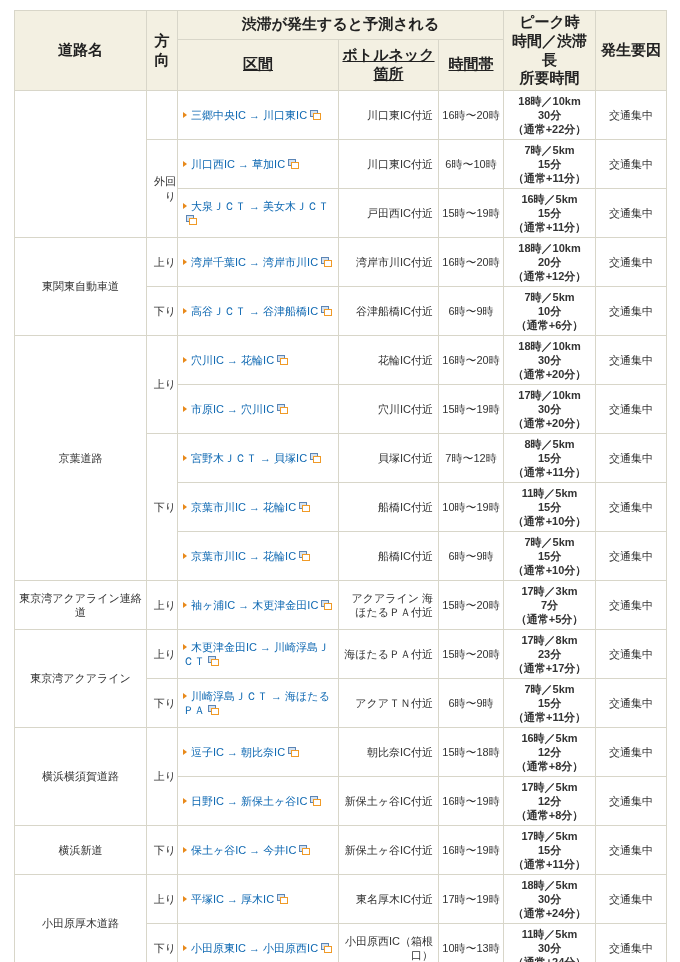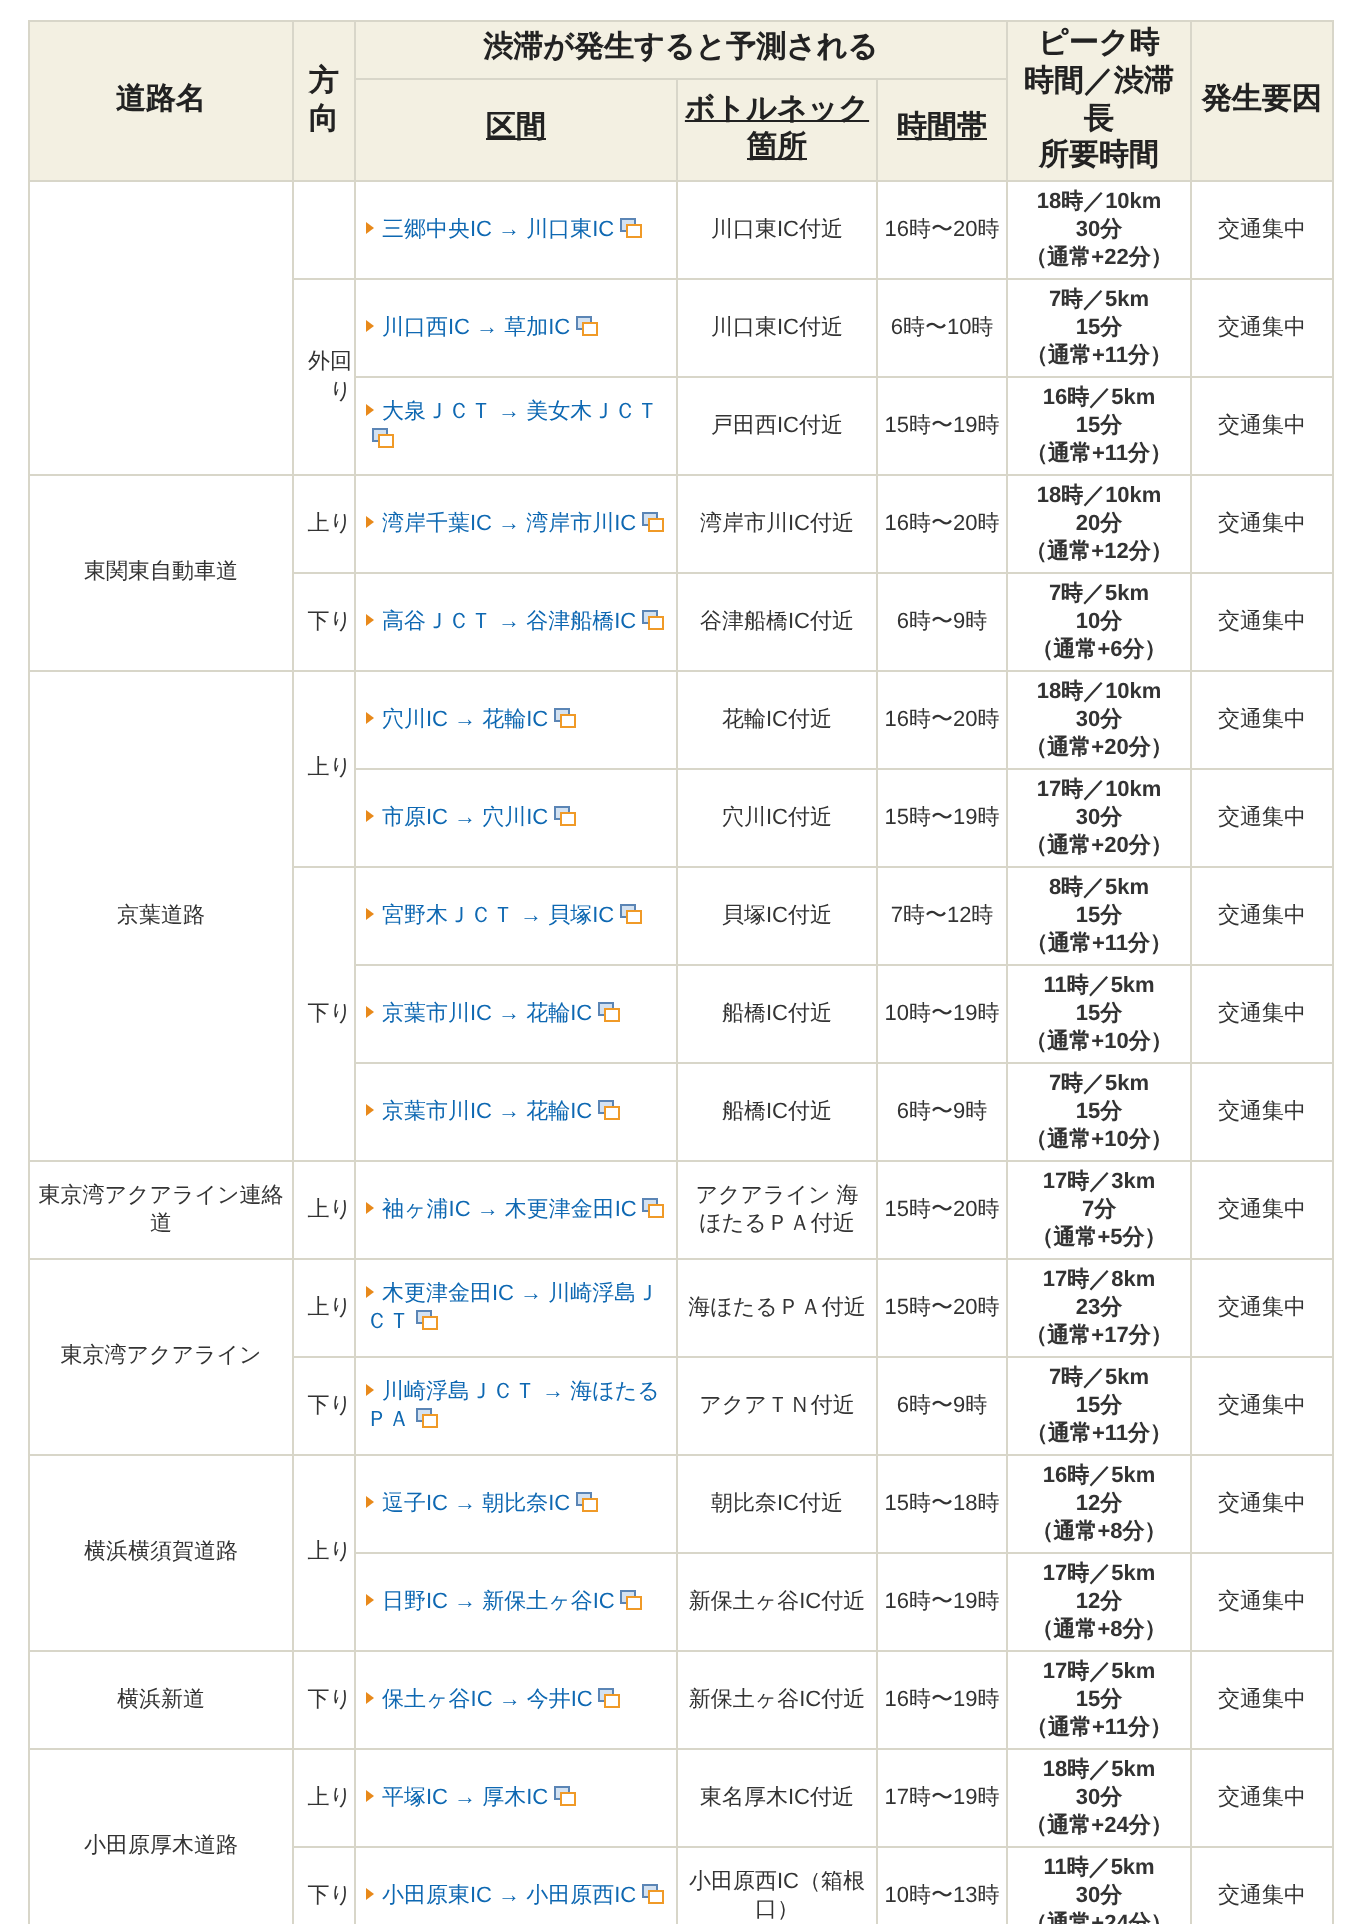--- a/index.html
+++ b/index.html
@@ -36,21 +36,21 @@
     text-align:center;padding:2px 2px;line-height:1.25;
   }
   thead tr.h1 th{height:17px;}
   thead tr.h2 th{height:27px;text-decoration:underline;}
   .hline{display:block;}
   tbody tr{height:49px;}
   tbody td{font-size:11px;background:#fff;line-height:1.3;}
   td.road{text-align:center;padding:2px 3px;margin-left:43px;}
   td.dir{text-align:right;padding:2px 1px;}
   td.section{text-align:left;padding:2px 3px 2px 5px;}
-  td.bottleneck{text-align:center;padding:2px 5px;}
+  td.bottleneck{text-align:right;padding:2px 5px;}
   td.time{text-align:center;padding:2px 0;}
   td.peak{text-align:center;padding:2px 0;font-weight:bold;}
   td.cause{text-align:center;padding:4px 1px;}
   .pl{display:block;}
   a.sec-link{color:var(--link);text-decoration:none;}
   .bullet{
     display:inline-block;width:0;height:0;
     border-left:4px solid var(--bullet);
     border-top:3px solid transparent;
     border-bottom:3px solid transparent;

